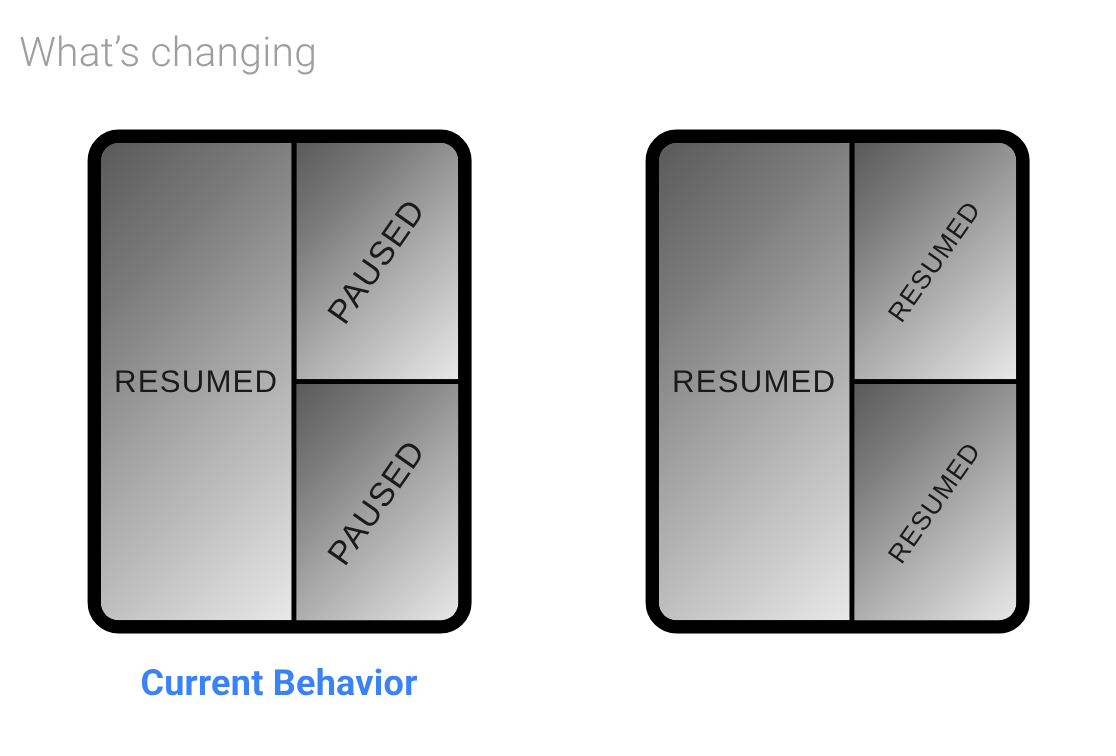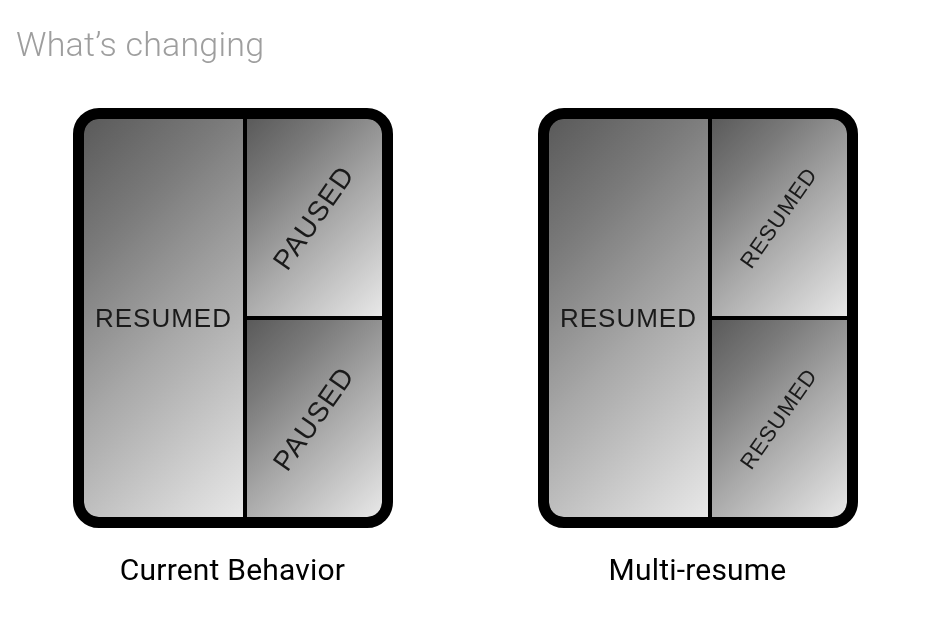--- a/index.html
+++ b/index.html
@@ -94,22 +94,22 @@
     font-size: 28px;
     transform: translate(-50%, -50%) rotate(-55deg);
   }
   .diag-resumed {
     font-size: 22px;
     transform: translate(-50%, -50%) rotate(-55deg);
   }
   .caption {
     margin-top: 24px;
     font-size: 30px;
-    font-weight: 400;
-    color: #000000;
+    font-weight: 700;
+    color: #3b82f6;
     letter-spacing: 0.2px;
   }
 </style>
 </head>
 <body>
 
 <div class="title">What’s changing</div>
 
 <div class="row">
 
@@ -137,16 +137,15 @@
       </div>
       <div class="pane-right">
         <div class="pane-right-top">
           <span class="label-diag diag-resumed">RESUMED</span>
         </div>
         <div class="pane-right-bottom">
           <span class="label-diag diag-resumed">RESUMED</span>
         </div>
       </div>
     </div>
-    <div class="caption">Multi-resume</div>
   </div>
 
 </div>
 
 </body></html>

